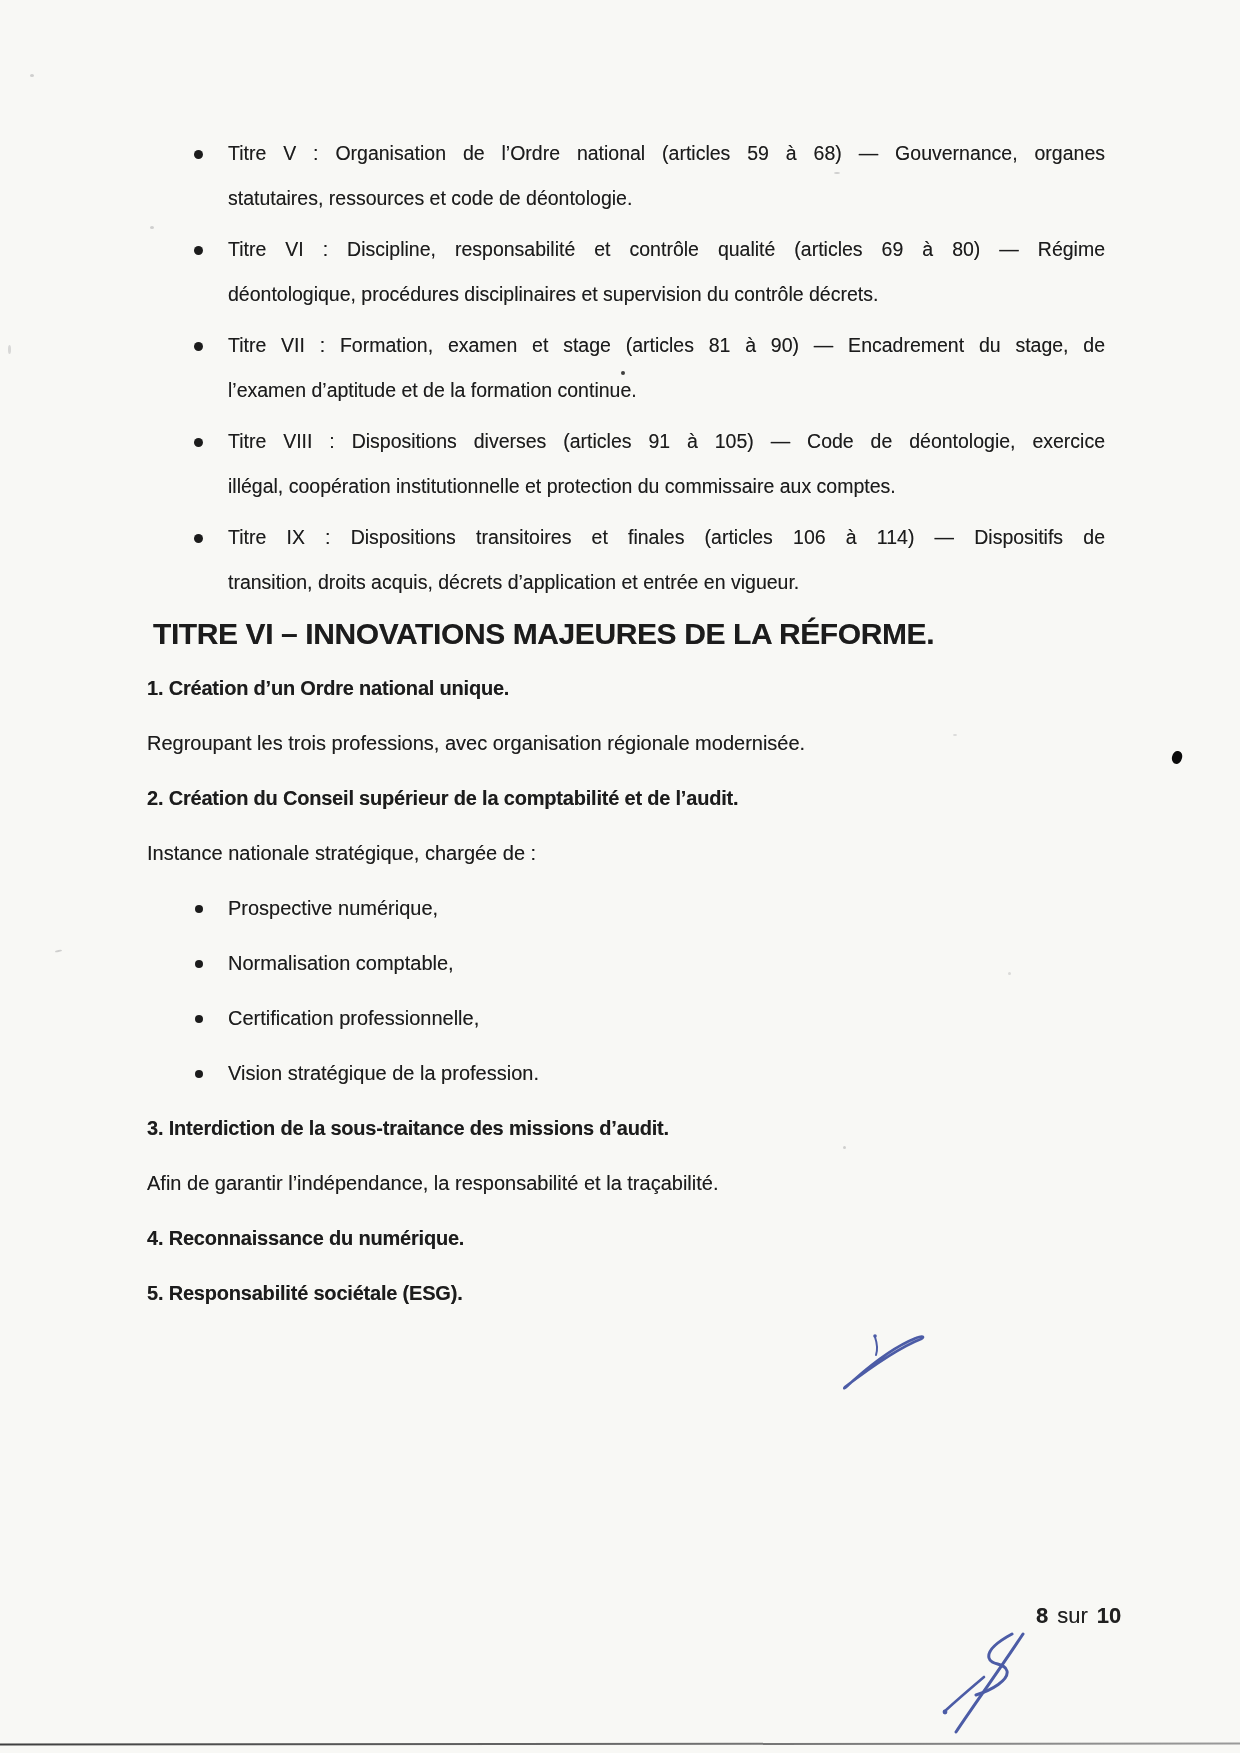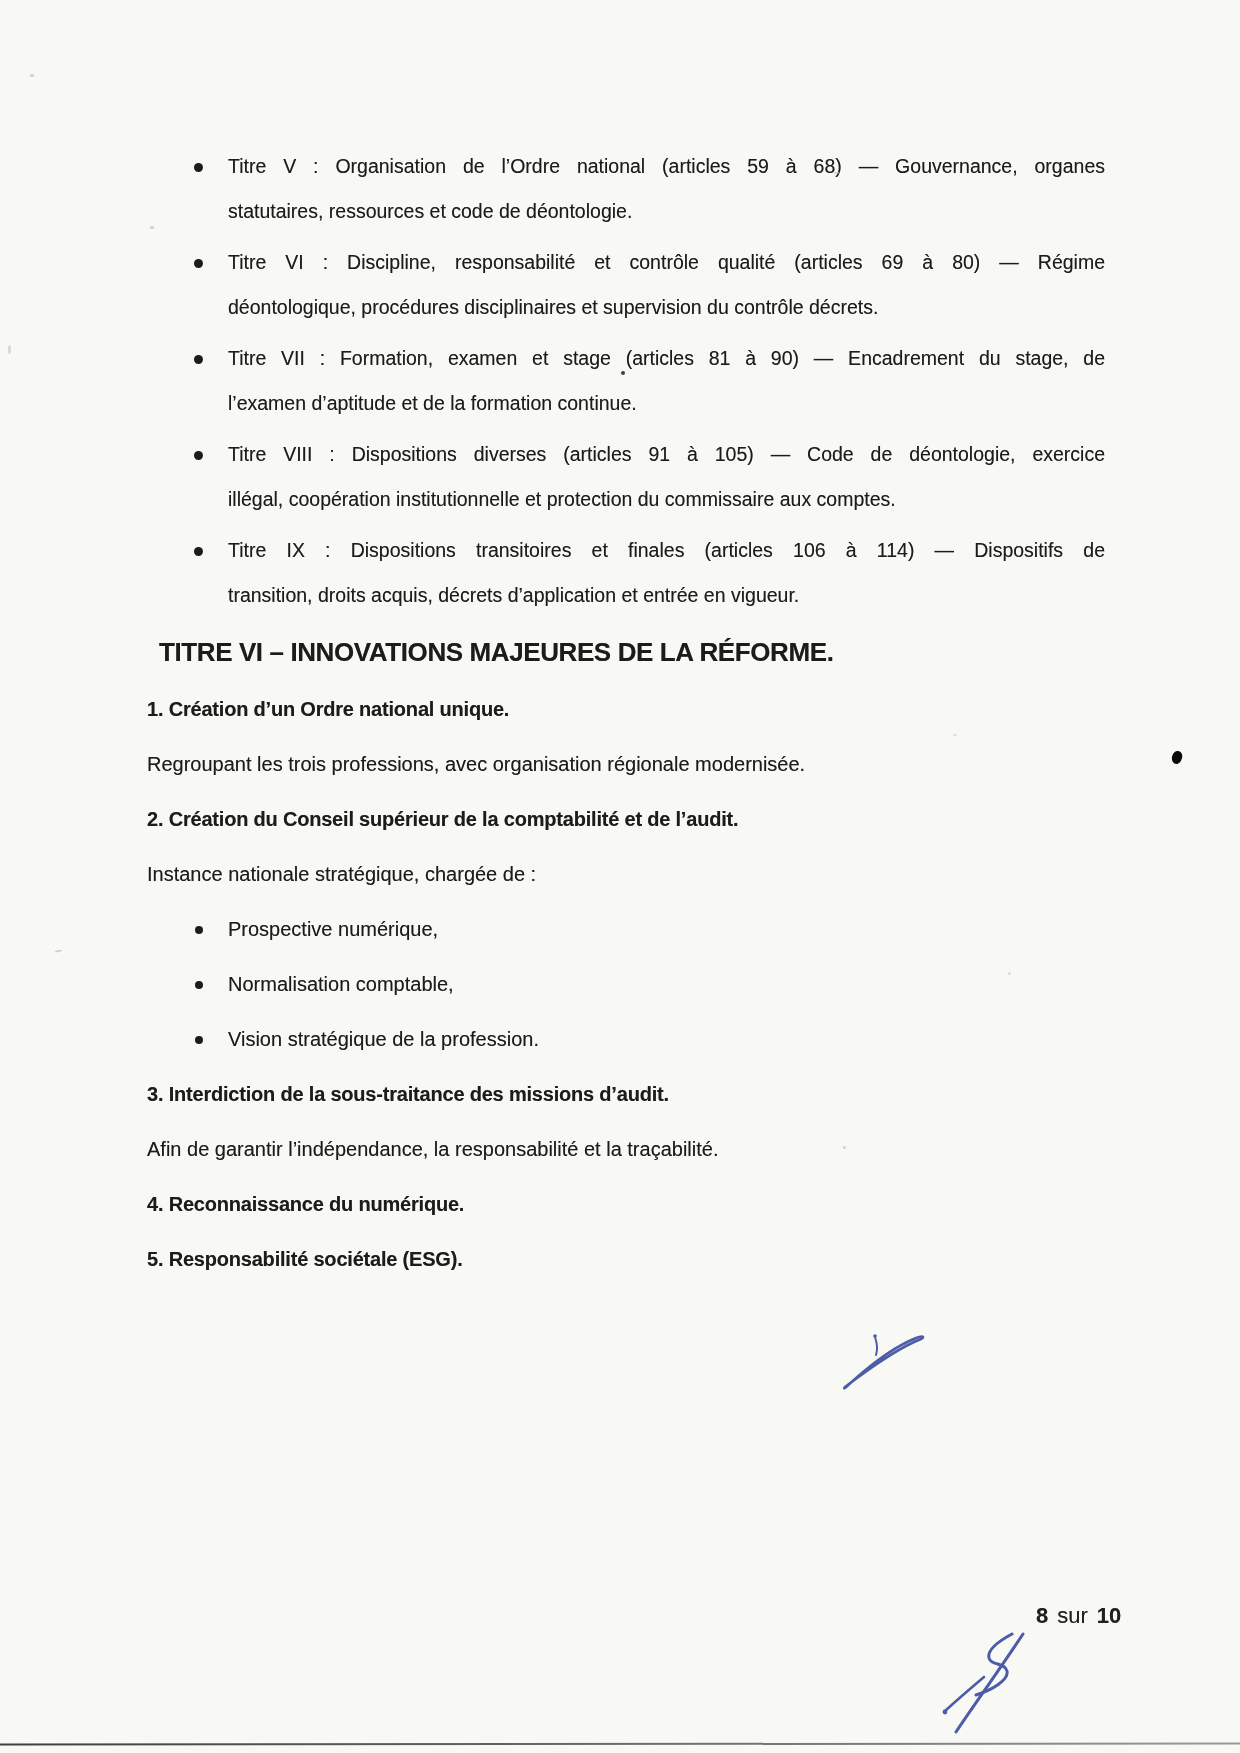--- a/index.html
+++ b/index.html
@@ -9,38 +9,38 @@
     --edge:#5a5a5a;
   }
   html,body{margin:0;padding:0;}
   body{
     width:1240px;height:1753px;overflow:hidden;
     background:var(--paper);
     font-family:"Liberation Sans","DejaVu Sans",sans-serif;
     color:var(--text);
   }
   .page{position:relative;width:1240px;height:1753px;}
-  .doc{position:absolute;left:147px;top:144px;width:958px;}
+  .doc{position:absolute;left:147px;top:131px;width:958px;}
 
   
   .doc, .footer{ text-shadow:0 0 0.6px rgba(25,25,25,0.45); }
 
   
   .bullet{position:relative;padding-left:81px;margin:0 0 6px 0;}
   .bullet .dot{
     position:absolute;left:47px;top:19px;width:9px;height:9px;border-radius:50%;
     background:var(--text);
   }
   .bullet .line{font-size:19.5px;line-height:45px;width:877px;}
   .bullet .line.just{text-align:justify;text-align-last:justify;text-justify:inter-word;}
 
   
   .title{
-    font-size:26px;font-weight:bold;letter-spacing:-0.4px;
-    margin:12px;line-height:45px;
+    font-size:30px;font-weight:bold;letter-spacing:-0.4px;
+    margin:6px;line-height:45px;
   }
 
   
   .blk{margin:10px 0 0 0;font-size:20px;line-height:45px;}
   .blk.h{font-weight:bold;font-size:20px;letter-spacing:-0.2px;}
 
   
   .sub{margin:0;}
   .sub .bullet{margin:10px 0 0 0;padding-left:81px;}
   .sub .bullet .dot{width:8px;height:8px;top:19px;left:48px;}
@@ -139,20 +139,26 @@
           </div>
           <div class="bullet">
             <span class="dot"></span>
             <div class="lines">
               <div class="line">Normalisation comptable,</div>
             </div>
           </div>
           <div class="bullet">
             <span class="dot"></span>
             <div class="lines">
+              <div class="line">Certification professionnelle,</div>
+            </div>
+          </div>
+          <div class="bullet">
+            <span class="dot"></span>
+            <div class="lines">
               <div class="line">Vision stratégique de la profession.</div>
             </div>
           </div>
         </div>
         <div class="blk h">3. Interdiction de la sous-traitance des missions d’audit.</div>
         <div class="blk p">Afin de garantir l’indépendance, la responsabilité et la traçabilité.</div>
         <div class="blk h">4. Reconnaissance du numérique.</div>
         <div class="blk h">5. Responsabilité sociétale (ESG).</div>
       </div>
   </div>

